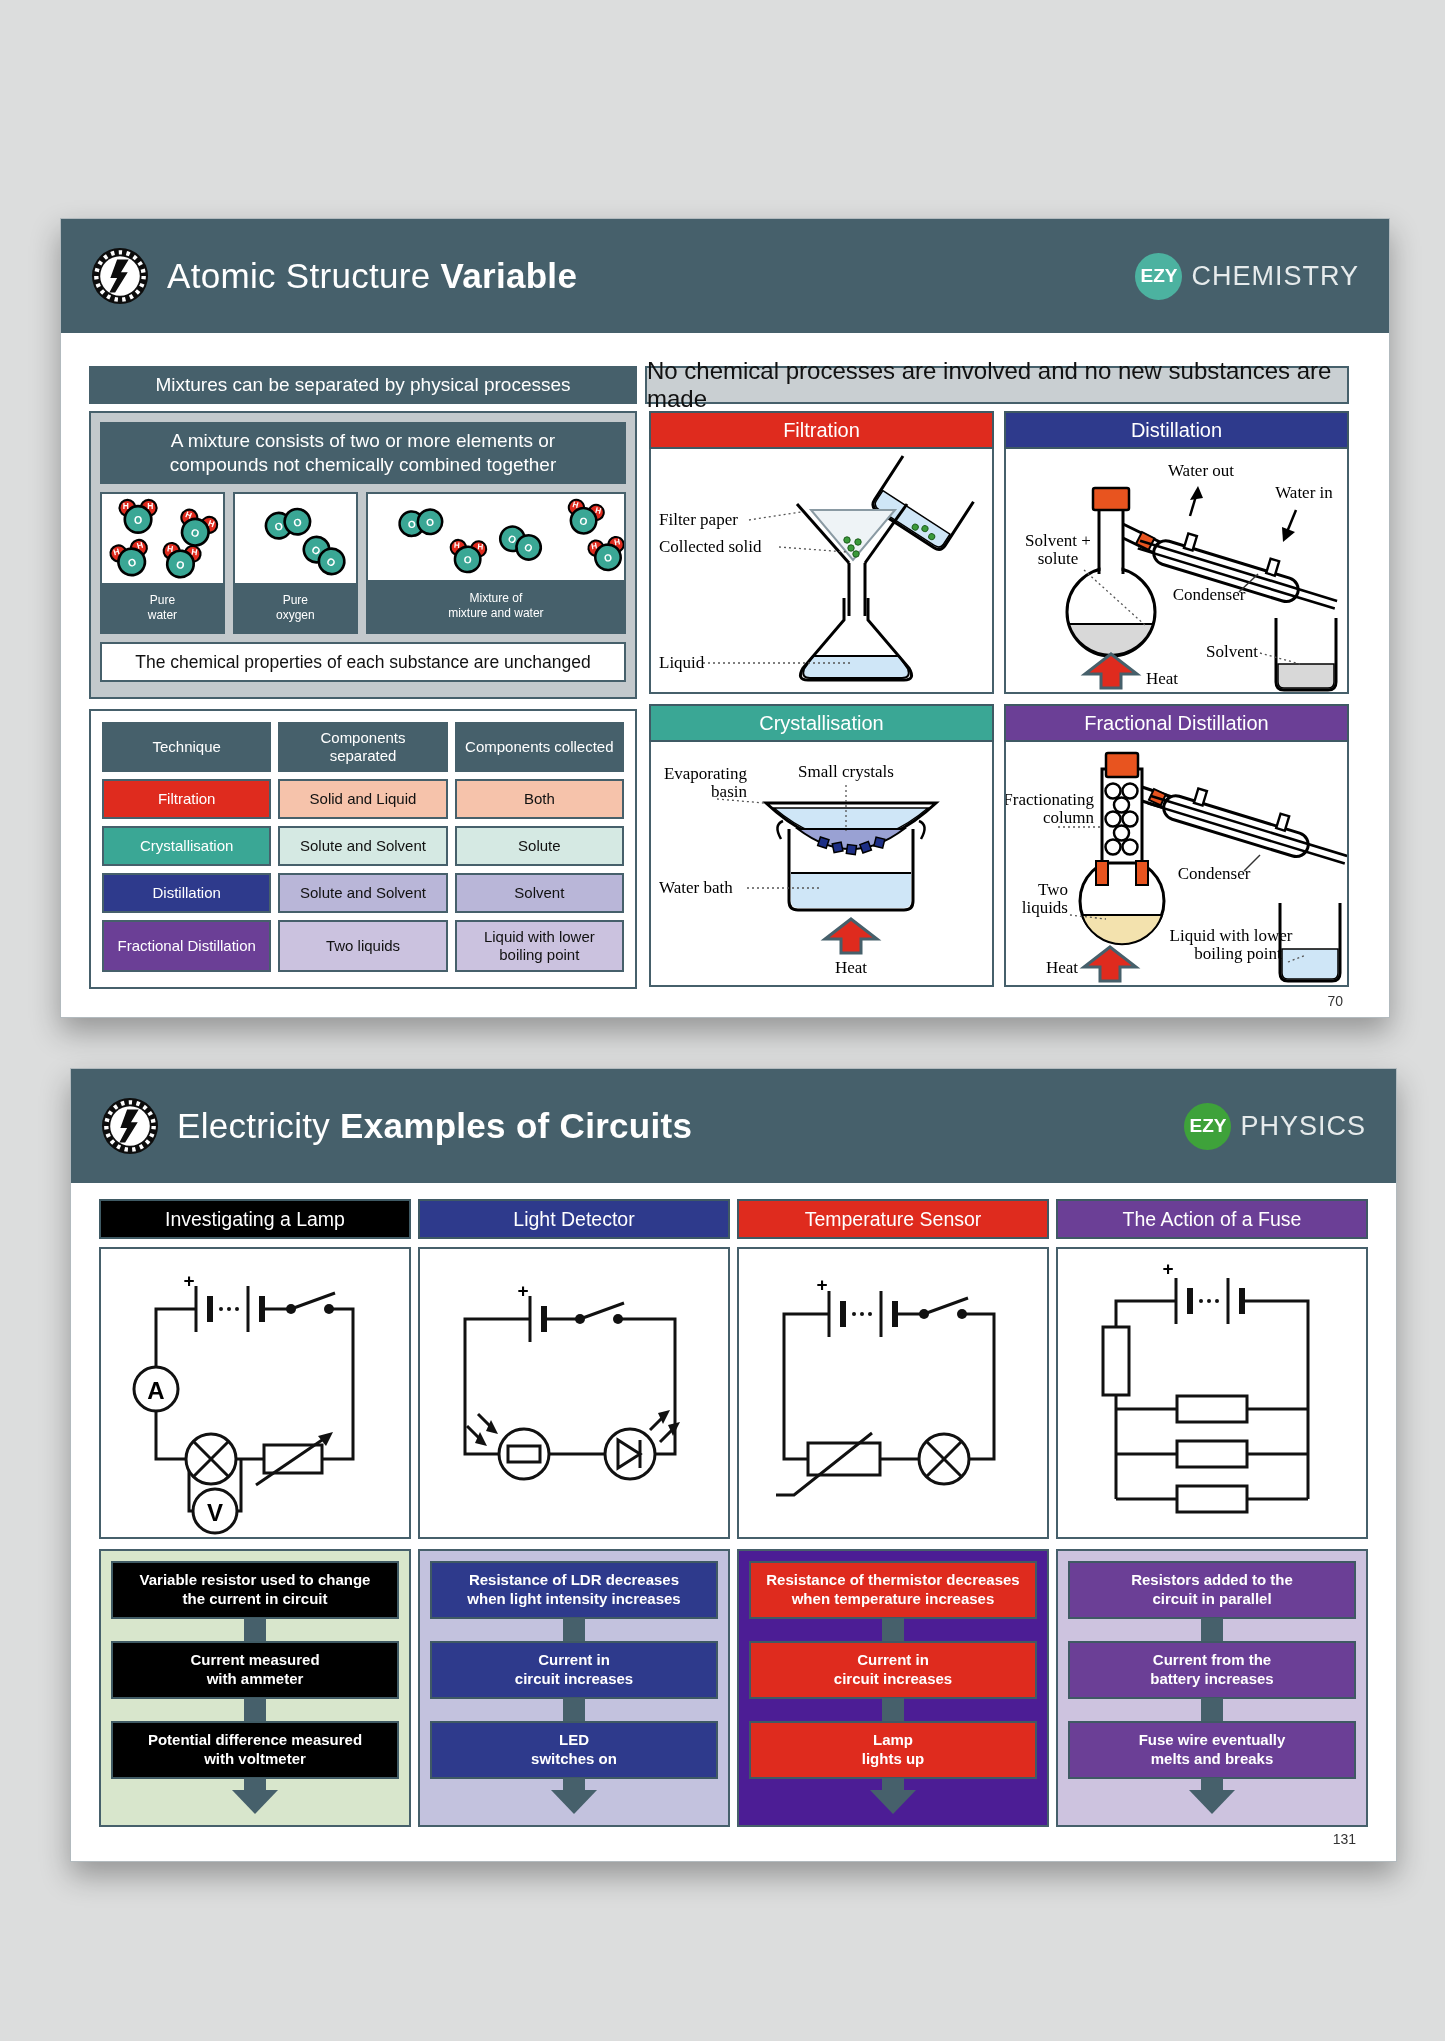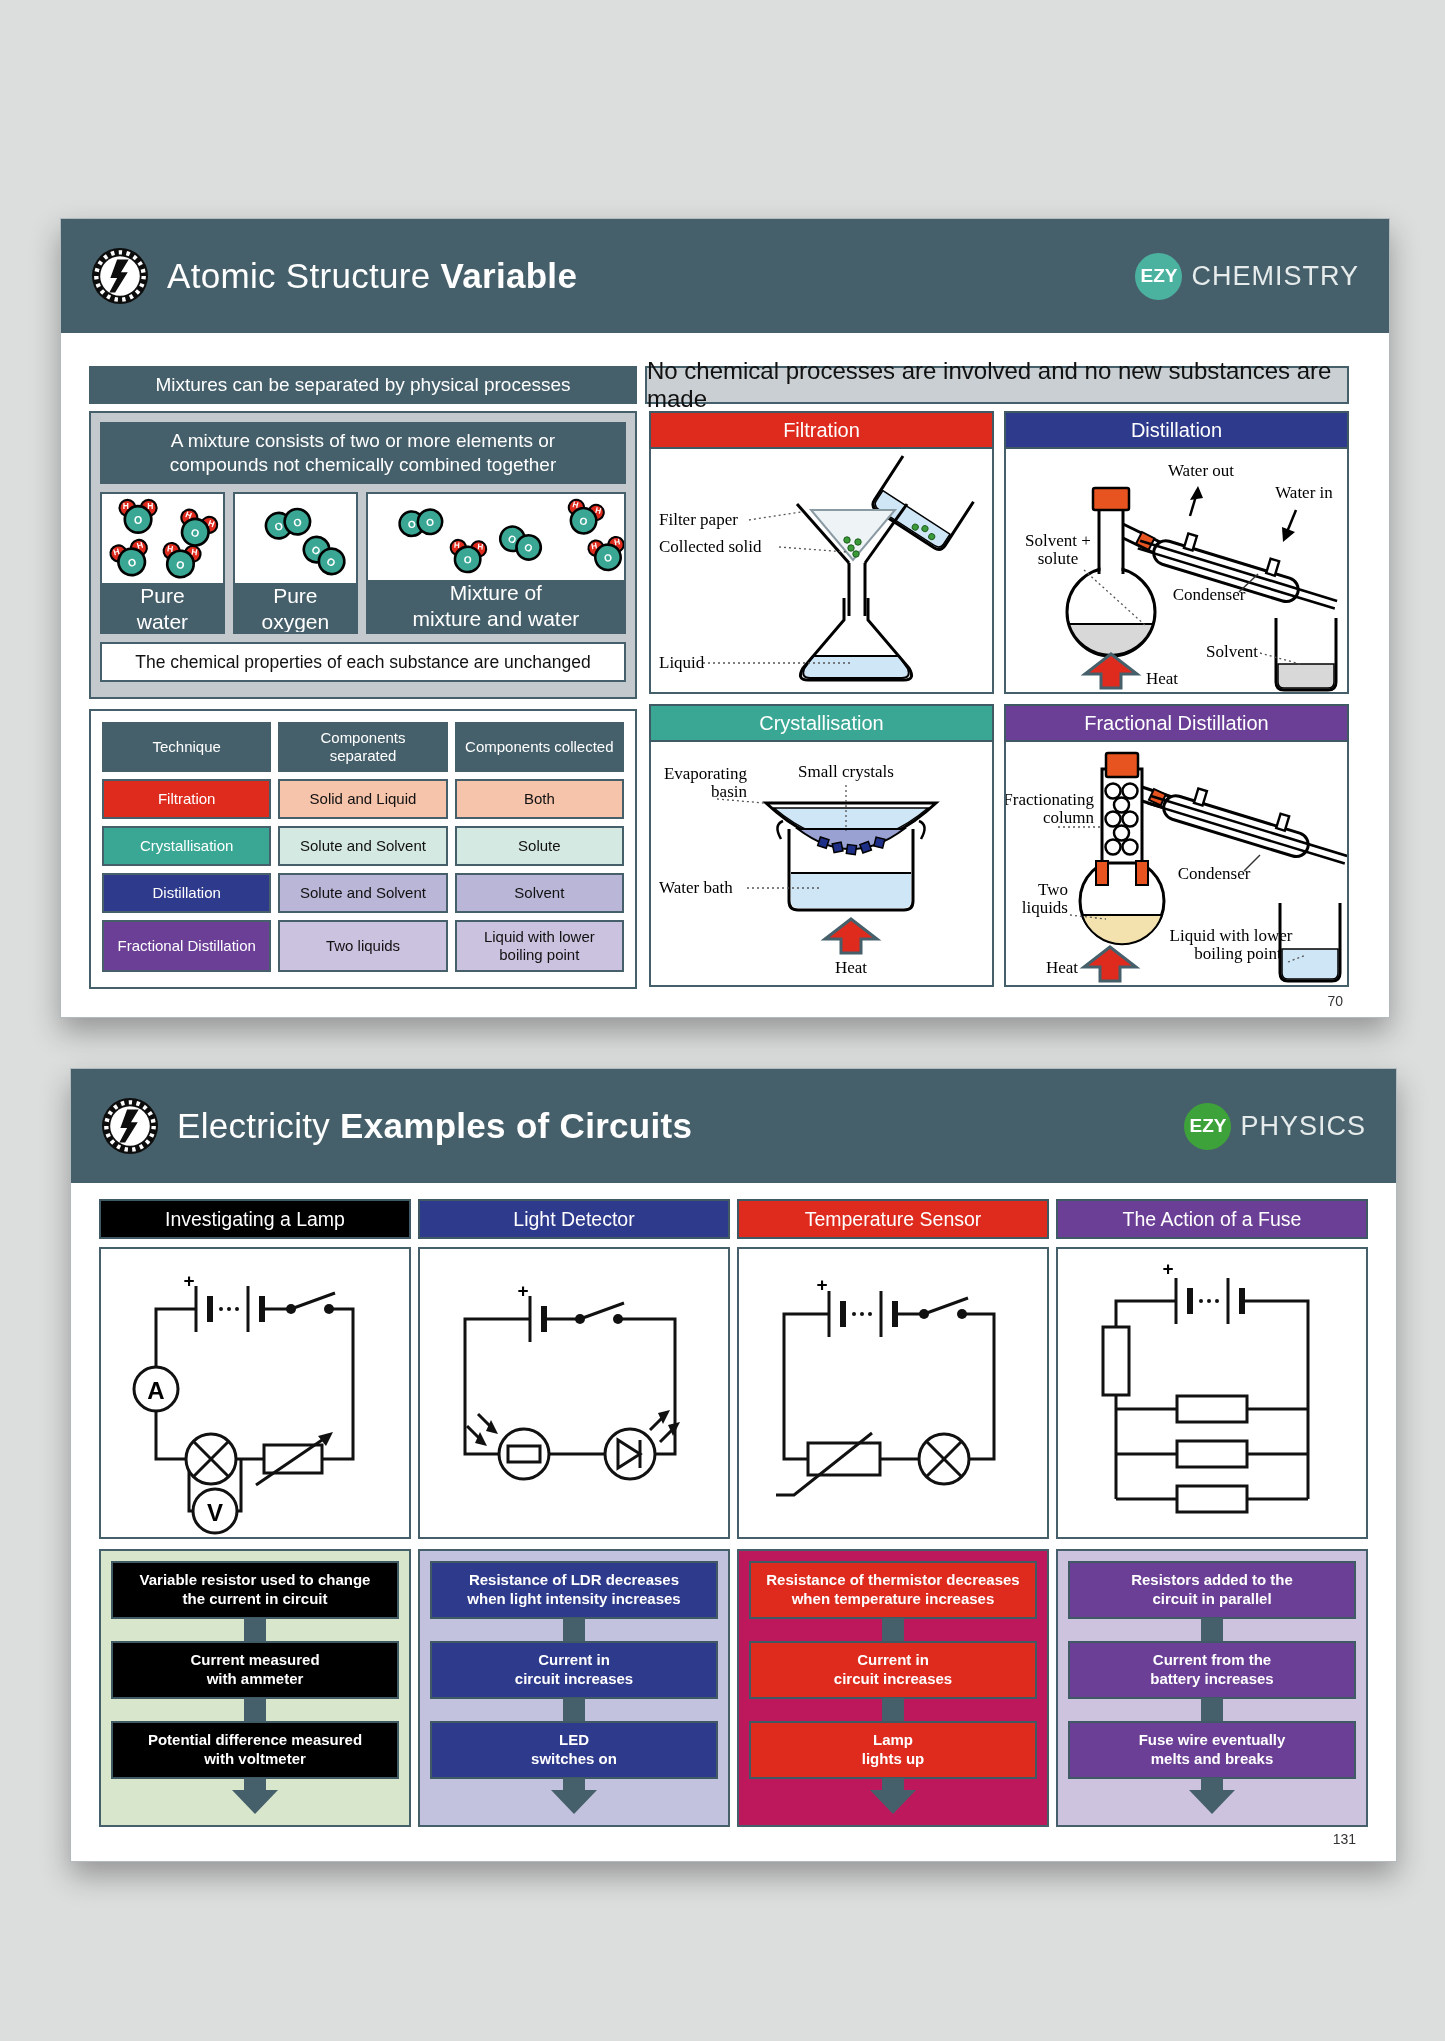--- a/index.html
+++ b/index.html
@@ -22,21 +22,21 @@
   .intro-left{position:absolute;left:28px;top:147px;width:548px;height:38px;background:#46606b;color:#fff;display:flex;align-items:center;justify-content:center;font-size:19px;}
   .intro-right{position:absolute;left:584px;top:147px;width:704px;height:38px;background:#c9cfd2;border:2px solid #46606b;box-sizing:border-box;color:#111;display:flex;align-items:center;justify-content:center;font-size:24px;}
   .mixture{position:absolute;left:28px;top:192px;width:548px;height:288px;background:#c3c9cc;border:2px solid #46606b;box-sizing:border-box;padding:9px;}
   .mix-head{background:#46606b;color:#fff;text-align:center;font-size:19px;line-height:1.25;height:62px;display:flex;align-items:center;justify-content:center;padding:0 30px;}
   .mix-row{display:flex;gap:8px;margin-top:8px;height:142px;}
   .mix-box{border:2px solid #46606b;background:#fff;display:flex;flex-direction:column;box-sizing:border-box;overflow:hidden;}
   .mix-box.w1{flex:1;}
   .mix-box.w2{flex:2.12;}
   .mix-art{flex:1;}
   .mix-art svg{display:block;width:100%;height:100%;}
-  .mix-label{background:#46606b;color:#fff;text-align:center;font-size:21px;line-height:1.22;height:52px;display:flex;flex-direction:column;justify-content:center;}
+  .mix-label{background:#46606b;color:#fff;text-align:center;font-size:12px;line-height:1.22;height:52px;display:flex;flex-direction:column;justify-content:center;}
   .mix-note{margin-top:8px;background:#fff;border:2px solid #46606b;height:40px;display:flex;align-items:center;justify-content:center;font-size:17.5px;color:#111;box-sizing:border-box;}
   .tableblock{position:absolute;left:28px;top:490px;width:548px;height:280px;background:#fff;border:2px solid #46606b;box-sizing:border-box;padding:11px;}
   .tgrid{display:grid;grid-template-columns:1fr 1fr 1fr;grid-template-rows:50px 40px 40px 40px 52px;gap:7px;}
   .tc{display:flex;align-items:center;justify-content:center;text-align:center;font-size:15px;line-height:1.2;border:2px solid #46606b;box-sizing:border-box;padding:2px 6px;}
   .tc.h{background:#46606b;color:#fff;}
   .tc.red{background:#df2b1e;color:#fff;}
   .tc.teal{background:#3aa795;color:#fff;}
   .tc.navy{background:#2e3a8c;color:#fff;}
   .tc.purple{background:#6b3f96;color:#fff;}
   .tc.peach{background:#f6c3ab;color:#111;}
@@ -52,21 +52,21 @@
   .bg-red{background:#df2b1e;} .bg-teal{background:#3aa795;} .bg-navy{background:#2e3a8c;}
   .bg-purple{background:#6b3f96;} .bg-green{background:#000000;}
 
   
   .pcol{position:absolute;top:130px;width:312px;}
   .pcol.c1{left:28px;} .pcol.c2{left:347px;} .pcol.c3{left:666px;} .pcol.c4{left:985px;}
   .ch{height:40px;border:2px solid #3f5a64;box-sizing:border-box;color:#fff;font-size:19.5px;display:flex;align-items:center;justify-content:center;}
   .cbox{margin-top:8px;height:292px;background:#fff;border:2px solid #46606b;box-sizing:border-box;}
   .cbox svg{display:block;width:100%;height:100%;}
   .flow{margin-top:10px;height:278px;border:2px solid #46606b;box-sizing:border-box;padding:10px;}
-  .t-green{background:#d8e6cc;} .t-peri{background:#c3c2de;} .t-peach{background:#be185d;} .t-lav{background:#cdc3df;}
+  .t-green{background:#d8e6cc;} .t-peri{background:#c3c2de;} .t-peach{background:#4c1d95;} .t-lav{background:#cdc3df;}
   .step{border:2px solid #3f5a64;color:#fff;font-weight:700;font-size:15px;line-height:1.25;text-align:center;display:flex;flex-direction:column;align-items:center;justify-content:center;height:58px;box-sizing:border-box;padding:2px 6px;}
   .conn{width:22px;height:24px;background:#46606b;margin:-1px auto;}
   .endbar{width:22px;height:12px;background:#46606b;margin:-1px auto 0;}
   .endarrow{width:0;height:0;border-left:23px solid transparent;border-right:23px solid transparent;border-top:24px solid #46606b;margin:0 auto;}
 
   
   .slabel{font-family:"Liberation Serif",serif;font-size:17px;fill:#000;}
   .leader{stroke:#555;stroke-width:1.3;stroke-dasharray:2 3;fill:none;}
   .atom{font-family:"Liberation Sans",sans-serif;font-weight:700;fill:#fff;text-anchor:middle;dominant-baseline:central;}
   .atom.h{font-size:8px;} .atom.o{font-size:10px;}

